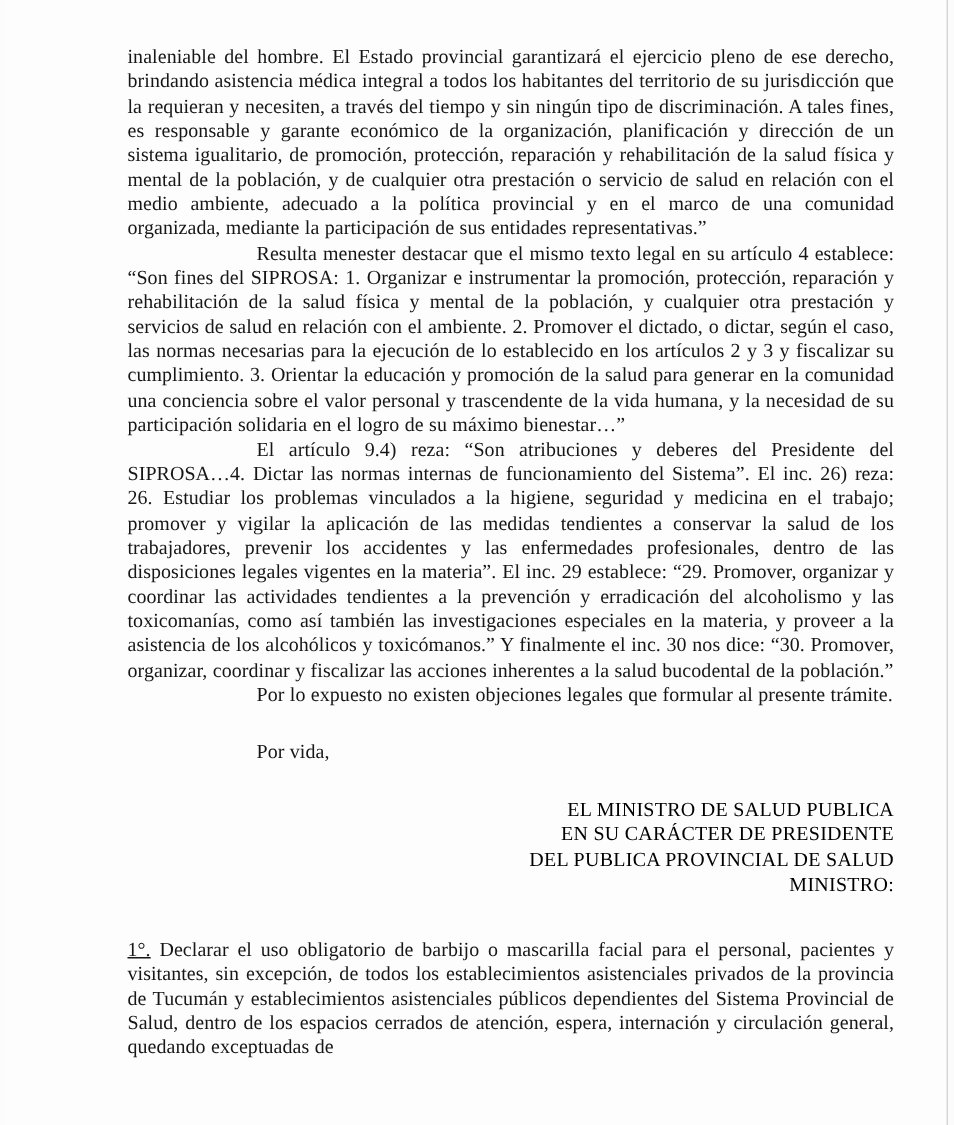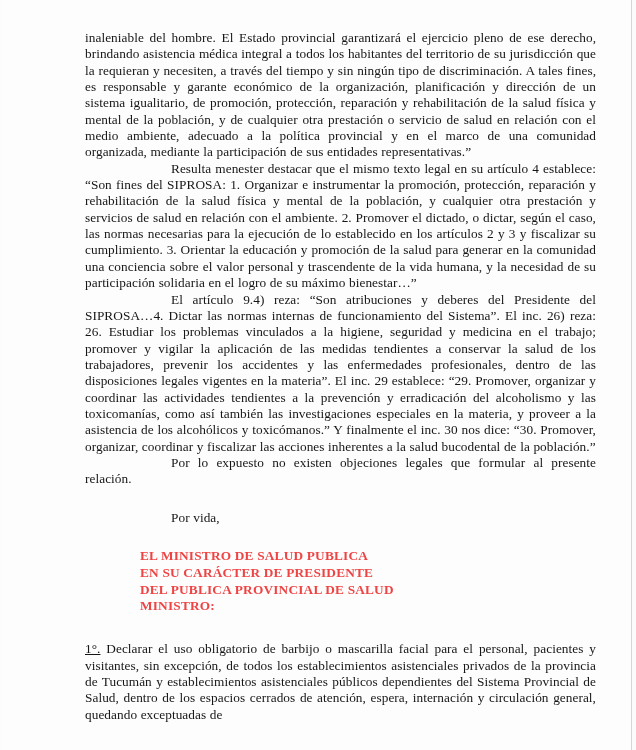--- a/index.html
+++ b/index.html
@@ -80,25 +80,25 @@
   .gap-lg { height: 26px; }
 
   .porello {
     text-indent: 86px;
     text-align: left;
   }
 
   .center-block {
     margin-left: 55px;
     width: 456px;
-    text-align: left;
-    font-weight: bold;
+    text-align: right;
+    font-weight: normal;
     font-size: 13.3px;
     line-height: 16.8px;
-    color: #ef4444;
+    color: #000000;
     letter-spacing: 0.2px;
   }
   .center-block .cl {
     display: block;
     white-space: nowrap;
   }
 
   .underline {
     text-decoration: underline;
     text-underline-offset: 1px;
@@ -118,21 +118,21 @@
   <div class="edge-right"></div>
 
   <div id="textbody">
 
     <p class="tight">inaleniable del hombre. El Estado provincial garantizará el ejercicio pleno de ese derecho, brindando asistencia médica integral a todos los habitantes del territorio de su jurisdicción que la requieran y necesiten, a través del tiempo y sin ningún tipo de discriminación. A tales fines, es responsable y garante económico de la organización, planificación y dirección de un sistema igualitario, de promoción, protección, reparación y rehabilitación de la salud física y mental de la población, y de cualquier otra prestación o servicio de salud en relación con el medio ambiente, adecuado a la política provincial y en el marco de una comunidad organizada, mediante la participación de sus entidades representativas.”</p>
 
     <p class="indent">Resulta menester destacar que el mismo texto legal en su artículo 4 establece: “Son fines del SIPROSA: 1. Organizar e instrumentar la promoción, protección, reparación y rehabilitación de la salud física y mental de la población, y cualquier otra prestación y servicios de salud en relación con el ambiente. 2. Promover el dictado, o dictar, según el caso, las normas necesarias para la ejecución de lo establecido en los artículos 2 y 3 y fiscalizar su cumplimiento. 3. Orientar la educación y promoción de la salud para generar en la comunidad una conciencia sobre el valor personal y trascendente de la vida humana, y la necesidad de su participación solidaria en el logro de su máximo bienestar…”</p>
 
     <p class="indent">El artículo 9.4) reza: “Son atribuciones y deberes del Presidente del SIPROSA…4. Dictar las normas internas de funcionamiento del Sistema”. El inc. 26) reza: 26. Estudiar los problemas vinculados a la higiene, seguridad y medicina en el trabajo; promover y vigilar la aplicación de las medidas tendientes a conservar la salud de los trabajadores, prevenir los accidentes y las enfermedades profesionales, dentro de las disposiciones legales vigentes en la materia”. El inc. 29 establece: “29. Promover, organizar y coordinar las actividades tendientes a la prevención y erradicación del alcoholismo y las toxicomanías, como así también las investigaciones especiales en la materia, y proveer a la asistencia de los alcohólicos y toxicómanos.” Y finalmente el inc. 30 nos dice: “30. Promover, organizar, coordinar y fiscalizar las acciones inherentes a la salud bucodental de la población.”</p>
 
-    <p class="indent">Por lo expuesto no existen objeciones legales que formular al presente relación.</p>
+    <p class="indent">Por lo expuesto no existen objeciones legales que formular al presente trámite.</p>
 
     <div class="gap-md"></div>
 
     <p class="porello">Por vida,</p>
 
     <div class="gap-md"></div>
 
     <div class="center-block">
       <span class="cl">EL MINISTRO DE SALUD PUBLICA</span>
       <span class="cl">EN SU CARÁCTER DE PRESIDENTE</span>

